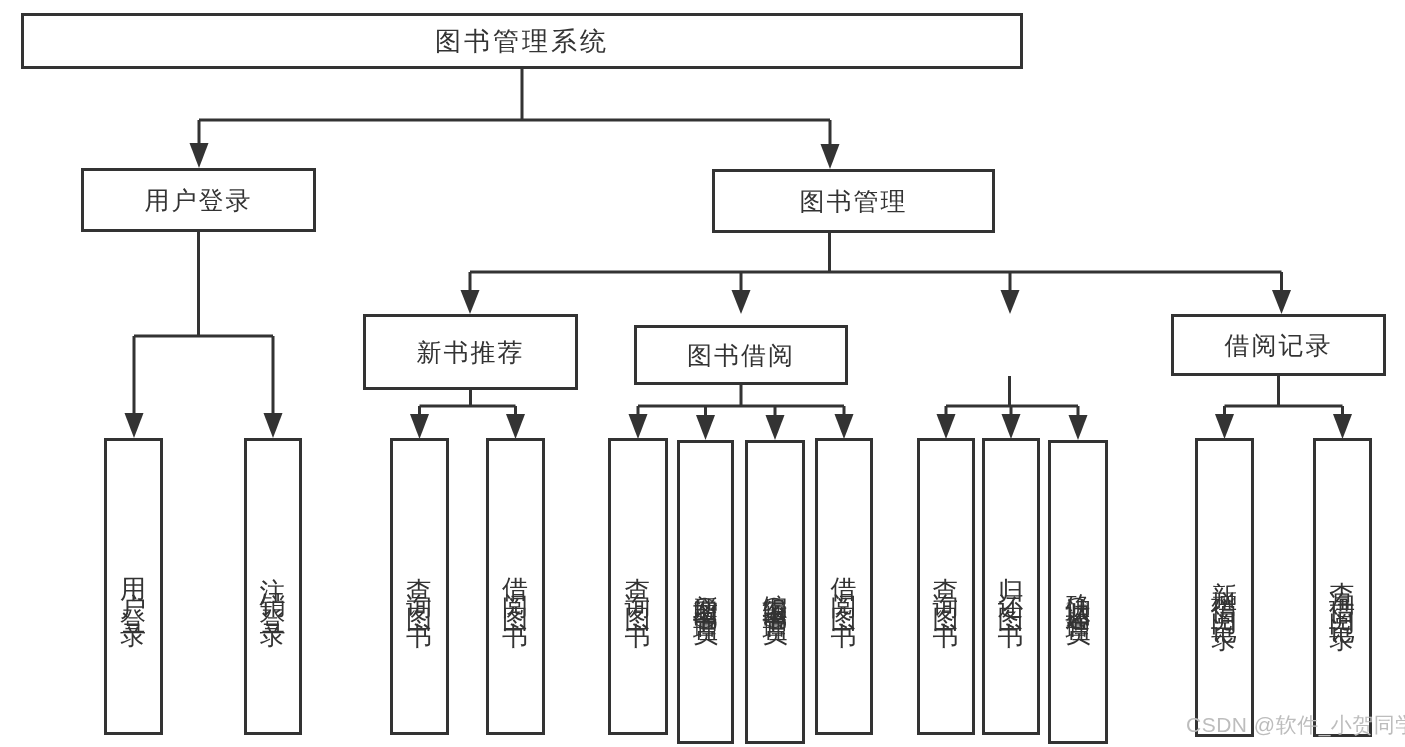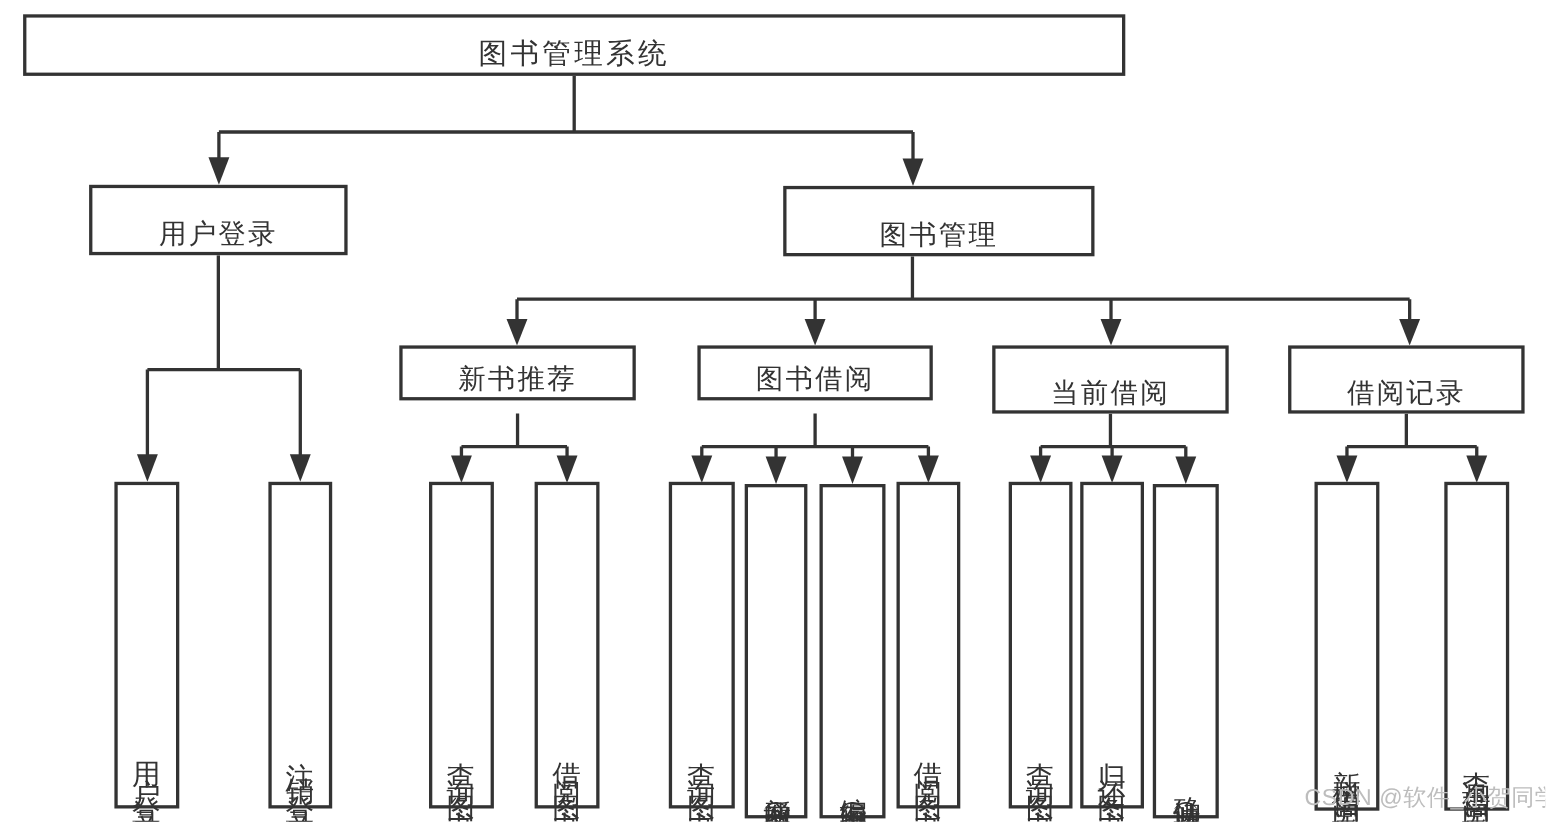--- a/index.html
+++ b/index.html
@@ -22,21 +22,21 @@
     stroke-width: 3;
     fill: none;
   }
   .arrowhead { fill: #333333; stroke: none; }
   .box {
     position: absolute;
     box-sizing: border-box;
     background: #ffffff;
     border: 3px solid #333333;
     display: flex;
-    align-items: flex-end;
+    align-items: center;
     justify-content: center;
     z-index: 2;
     color: #333333;
   }
   .h-label {
     font-size: 25px;
     letter-spacing: 2px;
     color: #333333;
     white-space: nowrap;
   }
@@ -121,28 +121,25 @@
     <span class="h-label title-label">图书管理系统</span>
   </div>
 
   <div class="box" style="left:81px; top:168px; width:235px; height:64px;">
     <span class="h-label">用户登录</span>
   </div>
   <div class="box" style="left:712px; top:169px; width:283px; height:64px;">
     <span class="h-label">图书管理</span>
   </div>
 
-  <div class="box" style="left:363px; top:314px; width:215px; height:50px;">
+  <div class="box" style="left:363px; top:314px; width:215px; height:76px;">
     <span class="h-label">新书推荐</span>
   </div>
-  <div class="box" style="left:634px; top:314px; width:214px; height:50px;">
+  <div class="box" style="left:634px; top:325px; width:214px; height:60px;">
     <span class="h-label">图书借阅</span>
-  </div>
-  <div class="box" style="left:902px; top:314px; width:215px; height:62px;">
-    <span class="h-label">当前借阅</span>
   </div>
   <div class="box" style="left:1171px; top:314px; width:215px; height:62px;">
     <span class="h-label">借阅记录</span>
   </div>
 
   <div class="box" style="left:104px; top:438px; width:59px; height:297px;">
     <span class="v-label ls4">用户登录</span>
   </div>
   <div class="box" style="left:244px; top:438px; width:58px; height:297px;">
     <span class="v-label ls4">注销登录</span>

